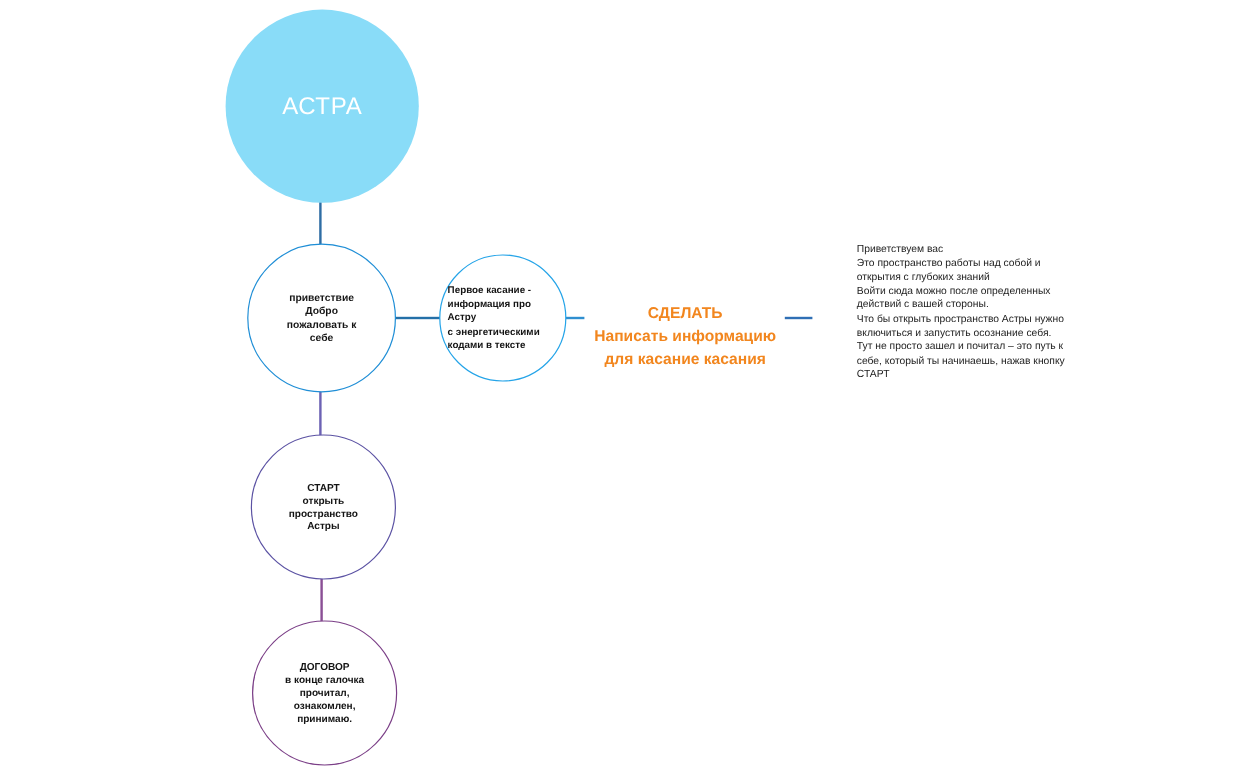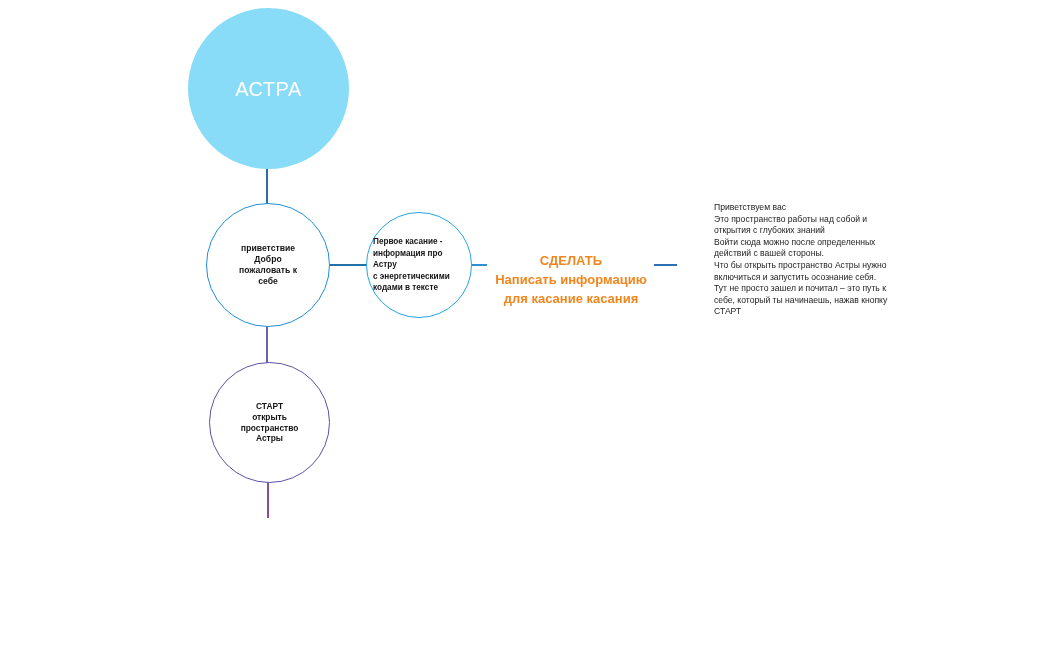--- a/index.html
+++ b/index.html
@@ -223,20 +223,27 @@
 себе</span>
   </div>
 
   <div class="node" id="node-start">
     <span class="node-label">СТАРТ
 открыть
 пространство
 Астры</span>
   </div>
 
+  <div class="node" id="node-contract">
+    <span class="node-label">ДОГОВОР
+в конце галочка
+прочитал,
+ознакомлен,
+принимаю.</span>
+  </div>
 
   <div id="todo-callout">
     <span id="todo-title">СДЕЛАТЬ</span>
     <span id="todo-desc">Написать информацию для касание касания</span>
   </div>
 
   <div id="info-block">Приветствуем вас
 Это пространство работы над собой и
 открытия с глубоких знаний
 Войти сюда можно после определенных

